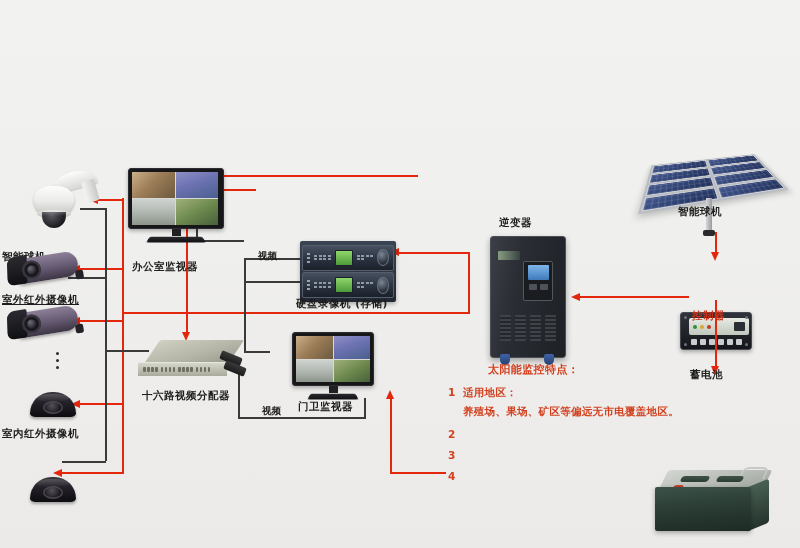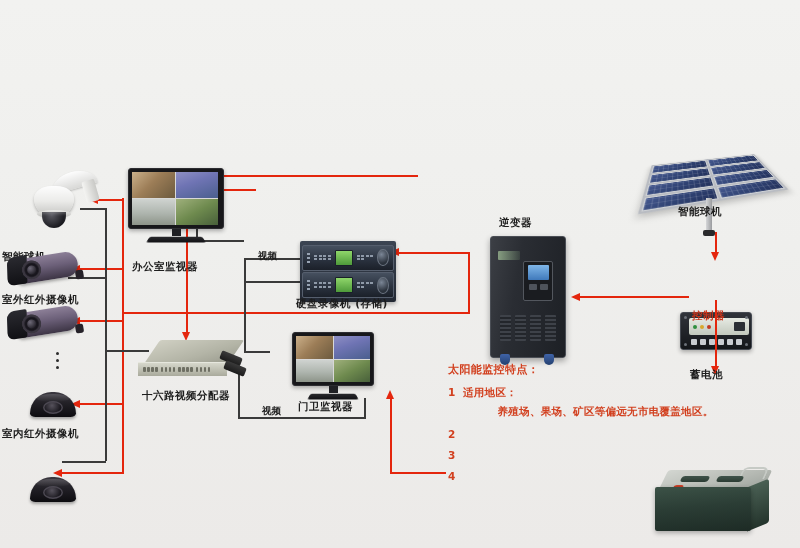--- a/index.html
+++ b/index.html
@@ -280,27 +280,27 @@
     background:linear-gradient(180deg,#3f534a,#2c3c34);transform:skewX(-26deg);
   }
   .batt-term{
     position:absolute;width:10px;height:5px;border-radius:3px;
     background:linear-gradient(180deg,#d4452a,#932a17);transform:skewX(-26deg);
   }
 
   
   .feat{width:300px;}
   .feat-h{
-    font-size:11px;font-weight:bold;color:#d2401f;margin-bottom:9px;letter-spacing:.4px;
+    font-size:11px;font-weight:bold;color:#d2401f;margin-bottom:9px;letter-spacing:.4px;margin-left:40px;
   }
   .feat-row{display:flex;gap:6px;margin-bottom:9px;align-items:flex-start;}
   .feat-no{font-size:10.5px;font-weight:bold;color:#d2401f;width:9px;flex:none;}
   .feat-tx{font-size:10.5px;font-weight:bold;color:#d2401f;line-height:1.25;letter-spacing:.3px;}
   .feat-sub{
-    font-size:10.5px;font-weight:bold;color:#d2401f;margin:-3px 0 9px 15px;letter-spacing:.3px;text-align:center;
+    font-size:10.5px;font-weight:bold;color:#d2401f;margin:-3px 0 9px 15px;letter-spacing:.3px;
   }
 </style>
 </head>
 <body>
 
 <div id="stage">
 
 
   <div class="abs wire-r vw" style="left:122px;top:198px;height:275px;"></div>
 
@@ -365,21 +365,21 @@
   </div>
   <div class="abs lbl" style="left:2px;top:250px;">智能球机</div>
 
   <div class="abs" style="left:16px;top:255px;">
     <div class="bullet">
       <span class="hood"></span>
       <span class="ir"></span>
       <span class="mount"></span>
     </div>
   </div>
-  <div class="abs lbl" style="left:2px;top:293px;">室外红外摄像机</div>
+  <div class="abs lbl" style="left:2px;top:293px;text-decoration:underline;">室外红外摄像机</div>
 
   <div class="abs" style="left:16px;top:309px;">
     <div class="bullet">
       <span class="hood"></span>
       <span class="ir"></span>
       <span class="mount"></span>
     </div>
   </div>
 
   <div class="abs dots" style="left:56px;top:352px;">

